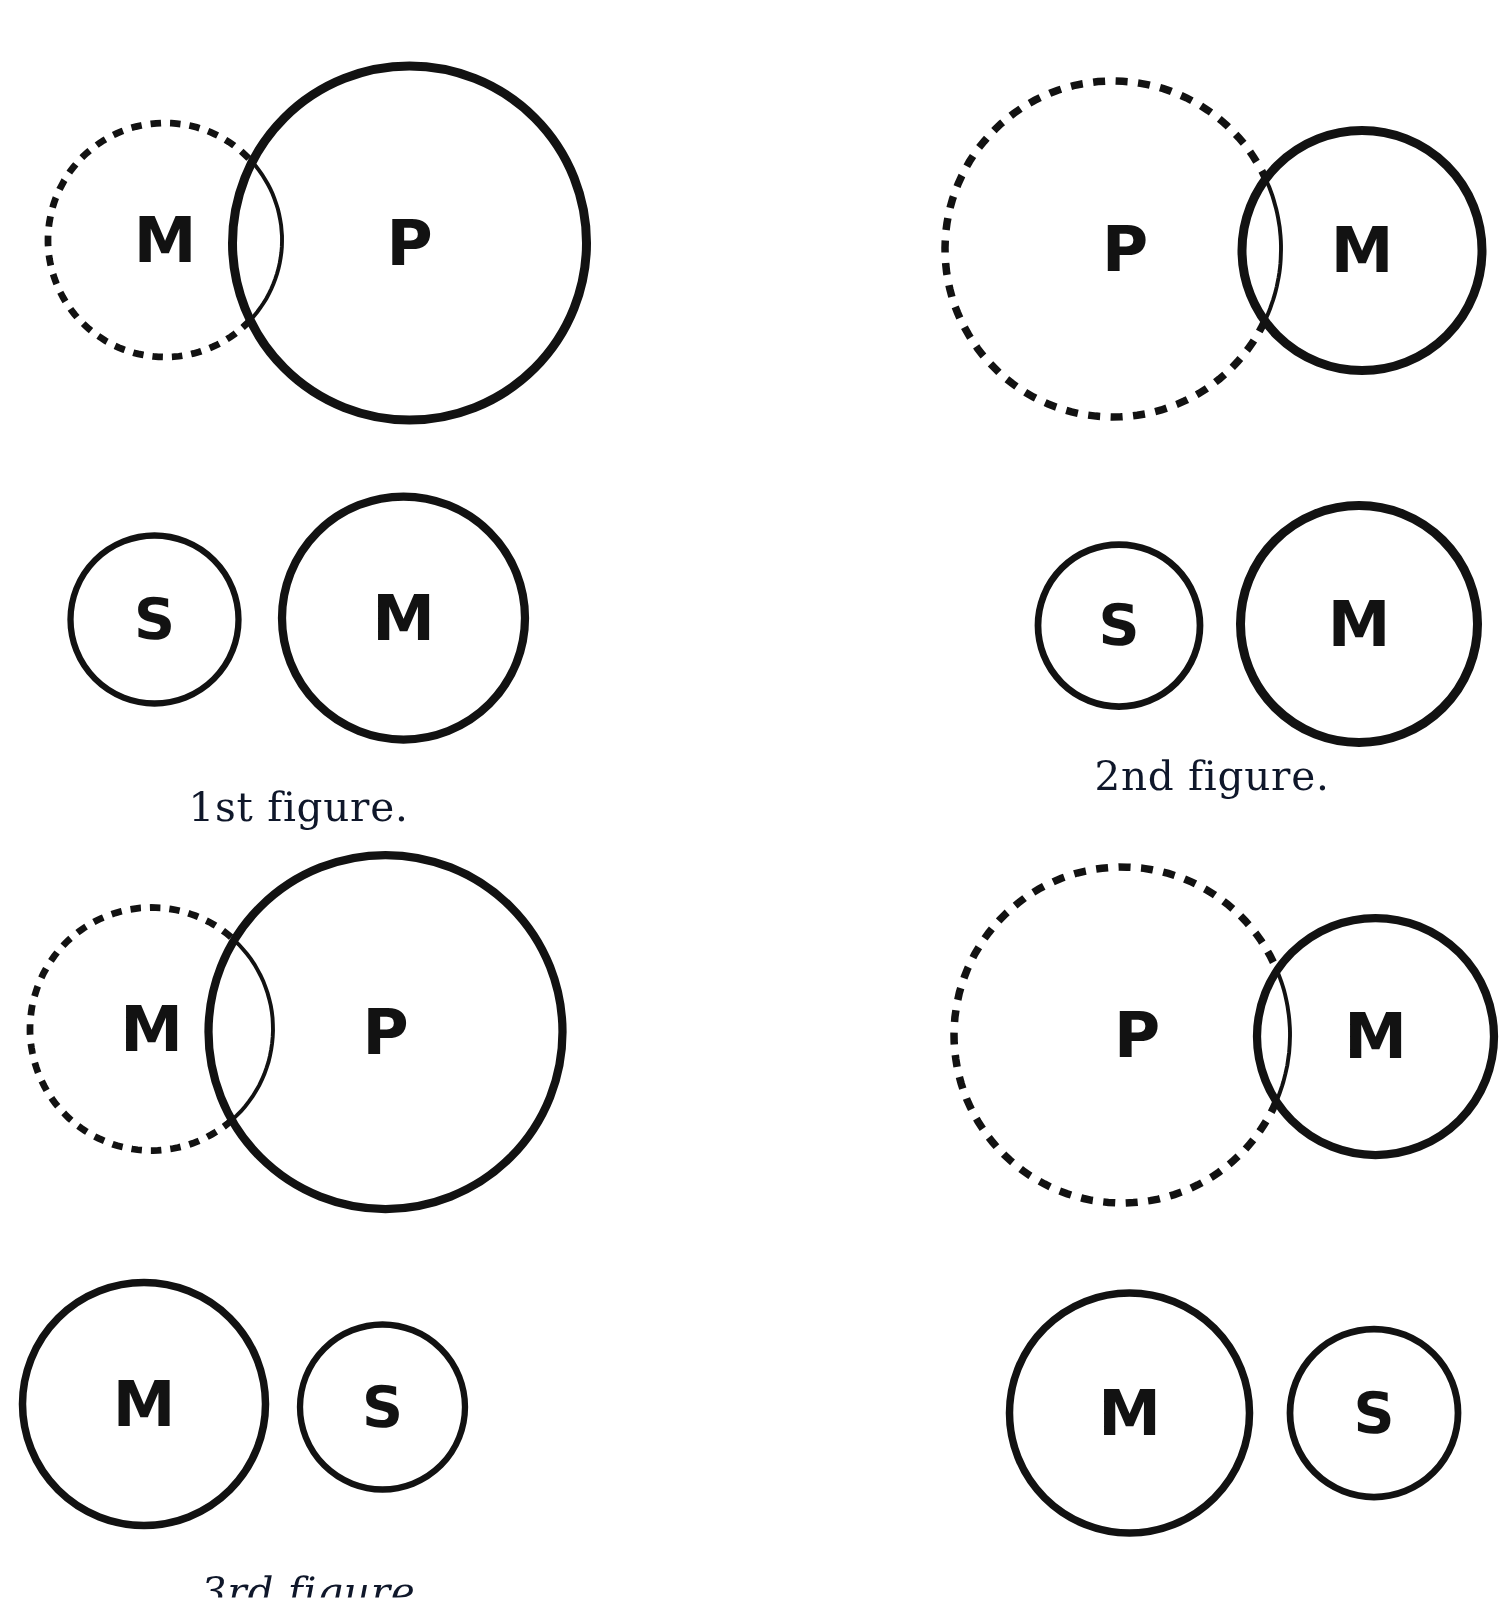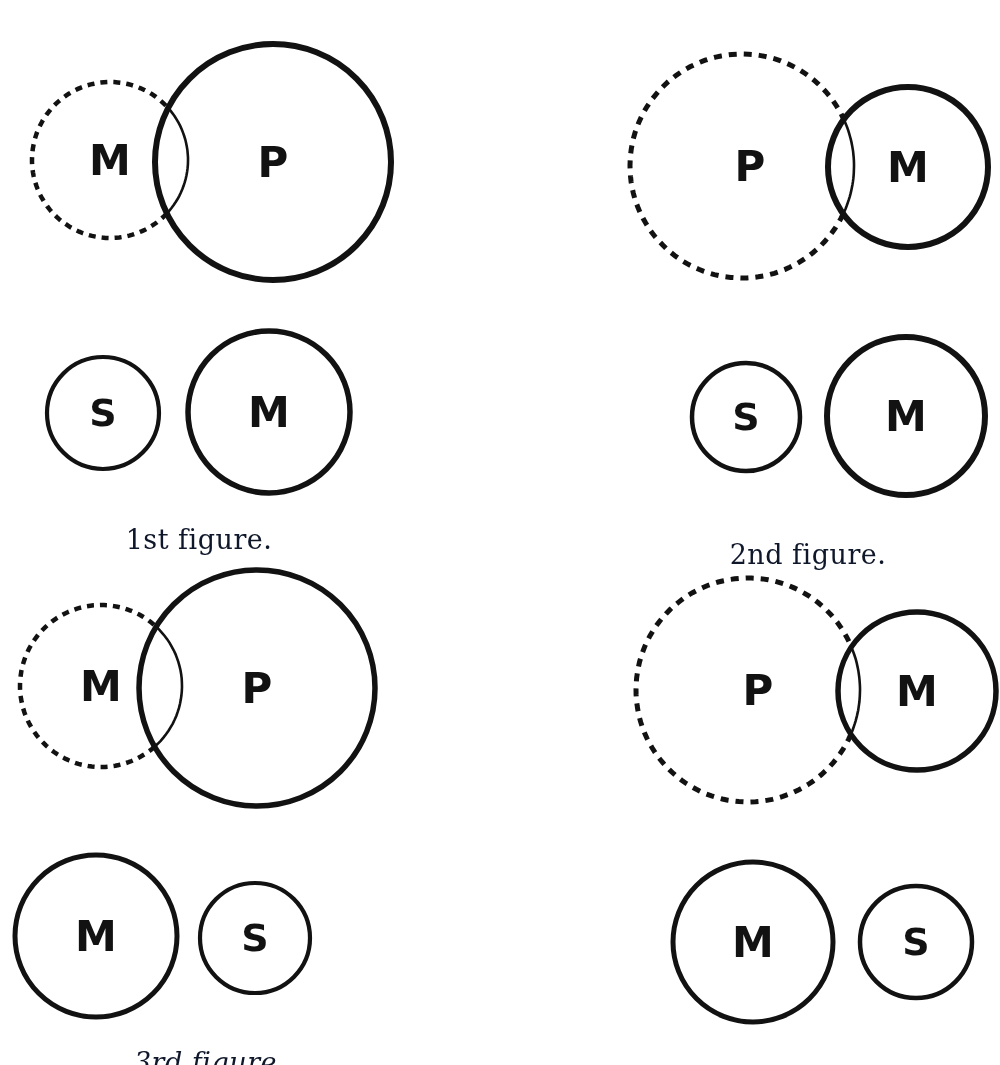--- a/index.html
+++ b/index.html
@@ -72,15 +72,15 @@
       <circle cx="917" cy="691" r="79" fill="none" stroke="#121212" stroke-width="5.5"></circle>
       <text x="758" y="690" text-anchor="middle" dominant-baseline="central" font-family="&quot;DejaVu Sans&quot;, sans-serif" font-weight="bold" font-size="42" fill="#121212">P</text>
       <text x="917" y="691" text-anchor="middle" dominant-baseline="central" font-family="&quot;DejaVu Sans&quot;, sans-serif" font-weight="bold" font-size="42" fill="#121212">M</text>
       <circle cx="753" cy="942" r="80" fill="none" stroke="#121212" stroke-width="5"></circle>
       <circle cx="916" cy="942" r="56" fill="none" stroke="#121212" stroke-width="4.5"></circle>
       <text x="753" y="942" text-anchor="middle" dominant-baseline="central" font-family="&quot;DejaVu Sans&quot;, sans-serif" font-weight="bold" font-size="42" fill="#121212">M</text>
       <text x="916" y="942" text-anchor="middle" dominant-baseline="central" font-family="&quot;DejaVu Sans&quot;, sans-serif" font-weight="bold" font-size="38" fill="#121212">S</text>
     </svg>
 
   <div class="caption" style="left: 199px; top: 517px;">1st figure.</div>
-  <div class="caption" style="left: 808px; top: 532px; text-align: center;">2nd figure.</div>
+  <div class="caption" style="left: 808px; top: 496px; text-align: center;">2nd figure.</div>
   <div class="caption" style="left: 210px; top: 1040px; font-style: italic;">3rd figure.</div>
 </div>
 
 </body></html>

